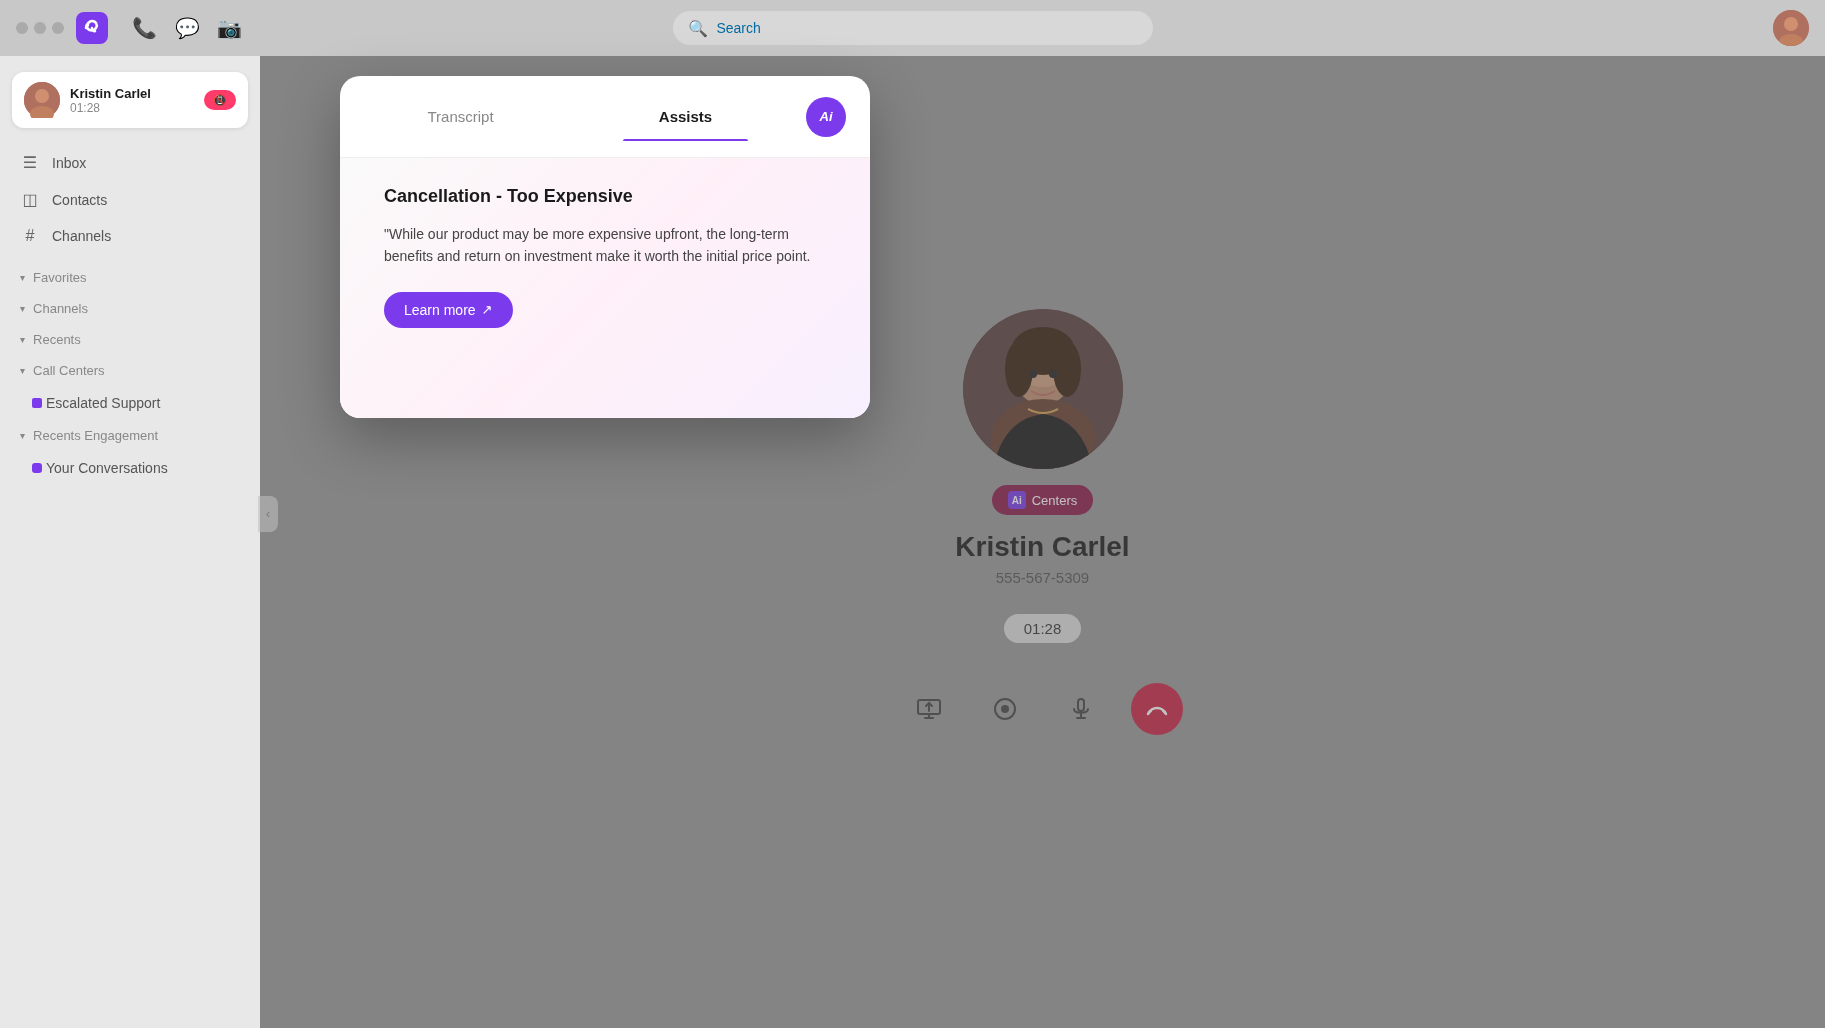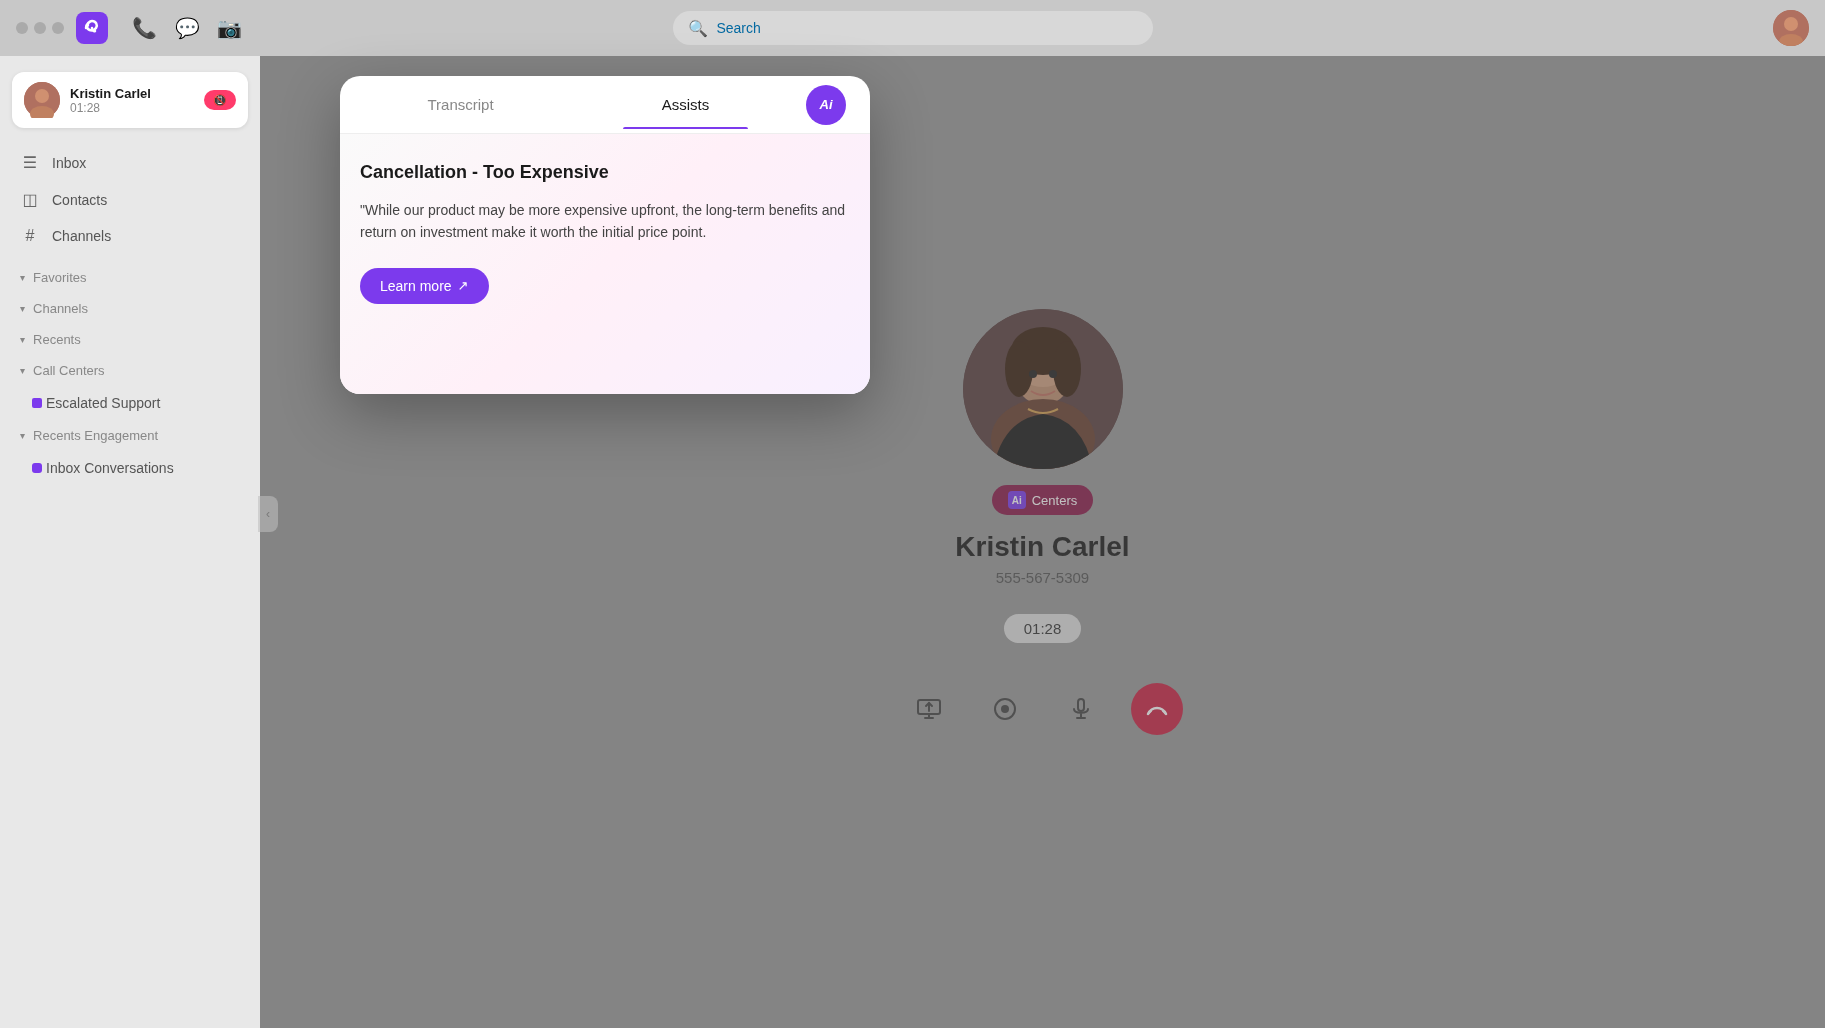--- a/index.html
+++ b/index.html
@@ -244,36 +244,36 @@
       background: white;
       border-radius: 20px;
       overflow: hidden;
       box-shadow: 0 20px 60px rgba(0,0,0,0.3);
     }
 
     .modal-tabs {
       display: flex;
       border-bottom: 1px solid #eee;
       position: relative;
-      padding: 4px 16px;
+      padding: 16px 16px;
       gap: 16px;
     }
     .modal-tab {
       flex: 1;
       text-align: center;
       padding: 16px;
       font-size: 15px;
       font-weight: 500;
       color: #888;
       cursor: pointer;
       position: relative;
     }
     .modal-tab.active {
       color: #1a1a1a;
-      font-weight: 400;
+      font-weight: 700;
     }
     .modal-tab.active::after {
       content: '';
       position: absolute;
       bottom: 0; left: 20%; right: 20%;
       height: 2px;
       background: #7c3aed;
       border-radius: 2px 2px 0 0;
     }
     .modal-ai-btn {
@@ -281,21 +281,21 @@
       background: #7c3aed;
       border-radius: 50%;
       display: flex; align-items: center; justify-content: center;
       color: white; font-size: 14px; font-weight: bold;
       align-self: center;
       margin-right: 8px;
       cursor: pointer;
     }
 
     .modal-body {
-      padding: 28px 20px;
+      padding: 28px 44px;
       background: linear-gradient(135deg, #fafafa 0%, #fff0f8 50%, #f8f0ff 100%);
       min-height: 260px;
     }
 
     .assist-title {
       font-size: 18px;
       font-weight: 700;
       color: #1a1a1a;
       margin-bottom: 16px;
     }
@@ -429,21 +429,21 @@
     <div class="cc-dot" style="background:#7c3aed;"></div>
     <span>Escalated Support</span>
   </div>
 
   <div class="sidebar-section-header">
     <span class="chevron">▾</span>
     <span>Recents Engagement</span>
   </div>
   <div class="call-center-item">
     <div class="cc-dot" style="background:#7c3aed; border-radius:3px;"></div>
-    <span>Inbox Conversations</span>
+    <span>Your Conversations</span>
   </div>
 </div>
 
 <div class="collapse-arrow">‹</div>
 
 <div class="main-content">
 
   <div style="display:flex; flex-direction:column; align-items:center; margin-top: -40px;">
     <div class="contact-avatar-wrap">
       <svg width="160" height="160" viewBox="0 0 160 160">

